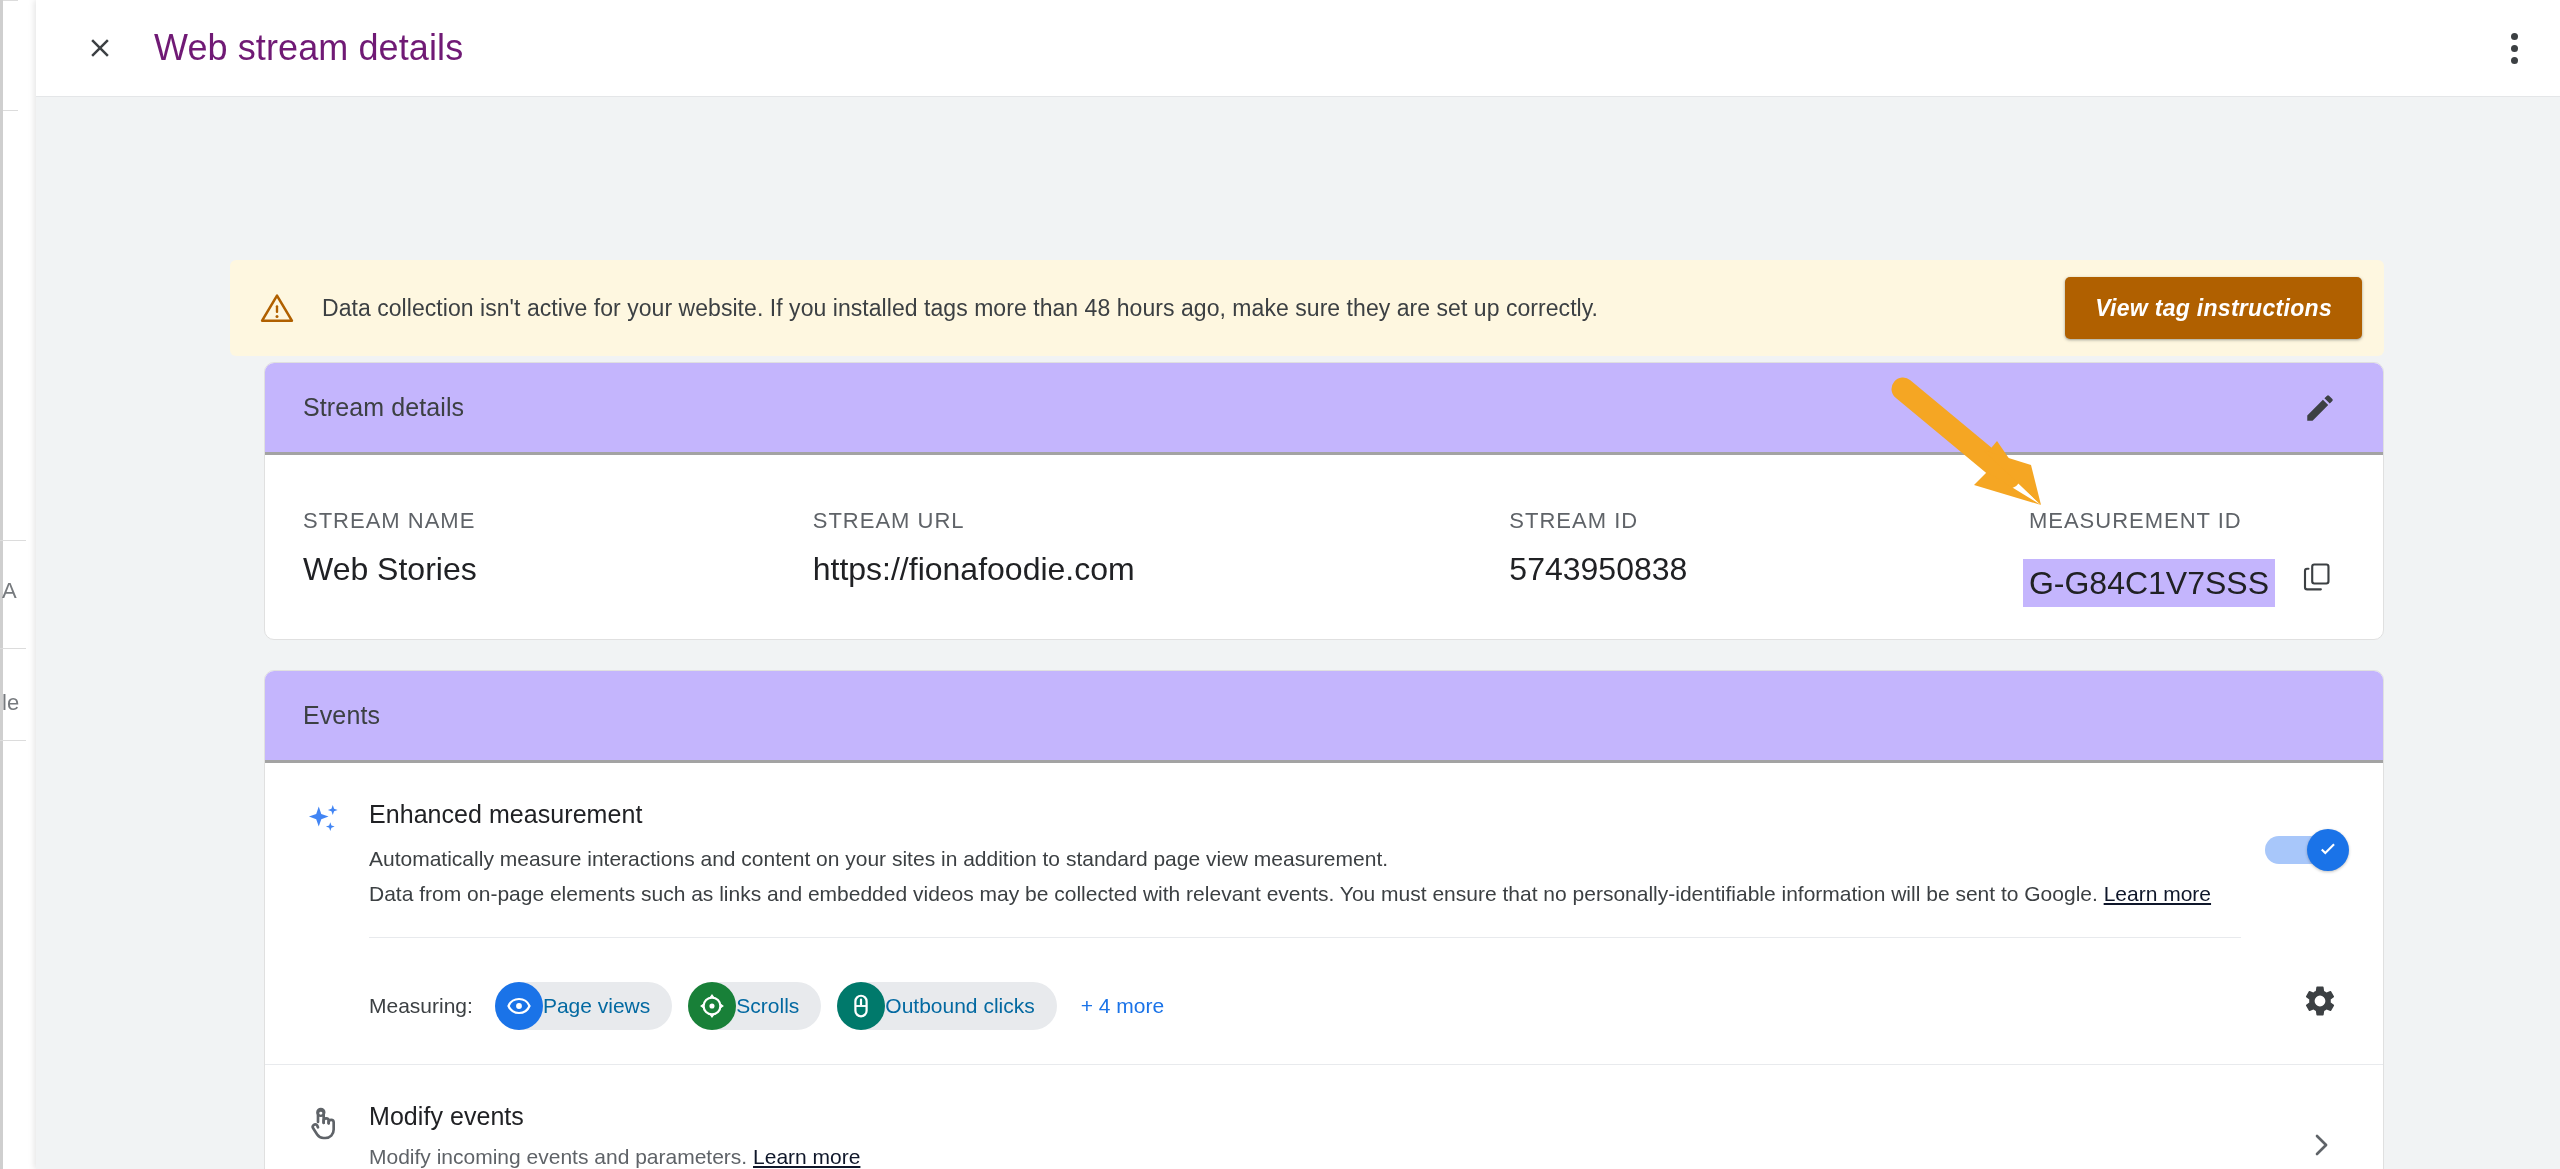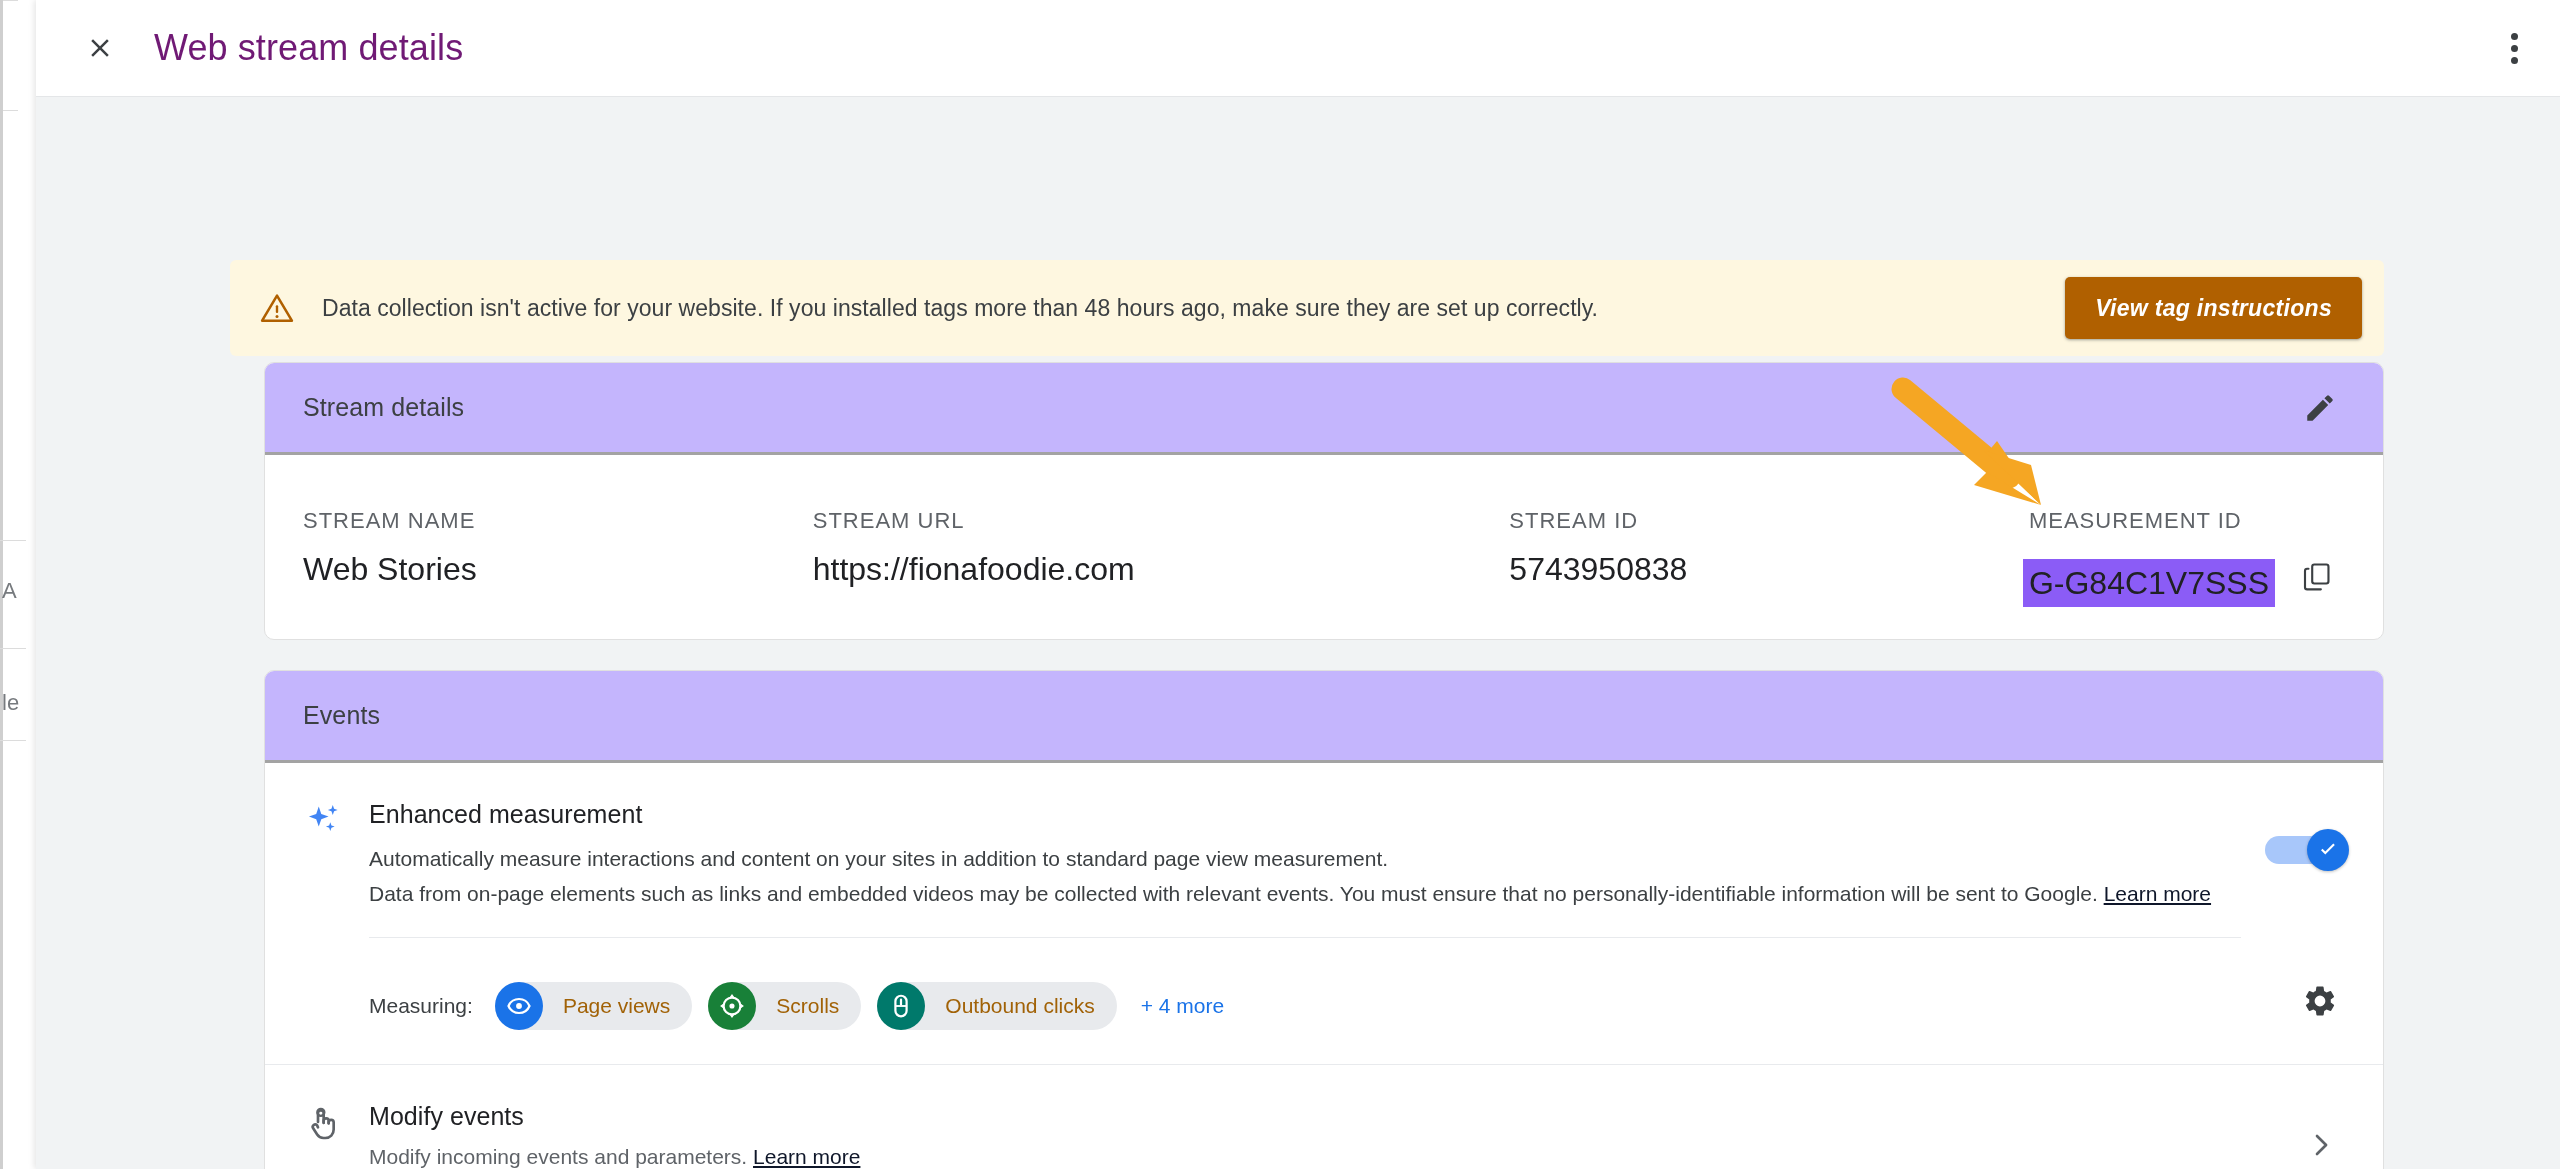--- a/index.html
+++ b/index.html
@@ -186,21 +186,21 @@
   .sd-value {
     margin-top: 12px;
     font-size: 32px;
     line-height: 44px;
     color: #202124;
     font-weight: 400;
     white-space: nowrap;
   }
   #sd-value-measurement {
     display: inline-block;
-    background: #8b5cf6;
+    background: #c4b5fd;
     padding: 2px 6px;
     margin-left: -6px;
     font-weight: 400;
     margin-top: 12px;
   }
   #measurement-row { display: flex; align-items: center; }
   #copy-btn {
     width: 56px; height: 56px;
     margin-left: 14px;
     margin-top: 10px;
@@ -324,22 +324,22 @@
     font-family: inherit;
   }
   .chip .chip-ico {
     width: 48px; height: 48px;
     border-radius: 50%;
     flex: 0 0 auto;
     display: flex; align-items: center; justify-content: center;
   }
   .chip .chip-lbl {
     font-size: 21px;
-    color: #a16207;
-    margin-left: 20px;
+    color: #0369a1;
+    margin-left: 0;
     white-space: nowrap;
   }
   #more-chips-link {
     font-size: 21px;
     color: #1a73e8;
     margin-left: 8px;
     cursor: pointer;
     text-decoration: none;
     white-space: nowrap;
   }

